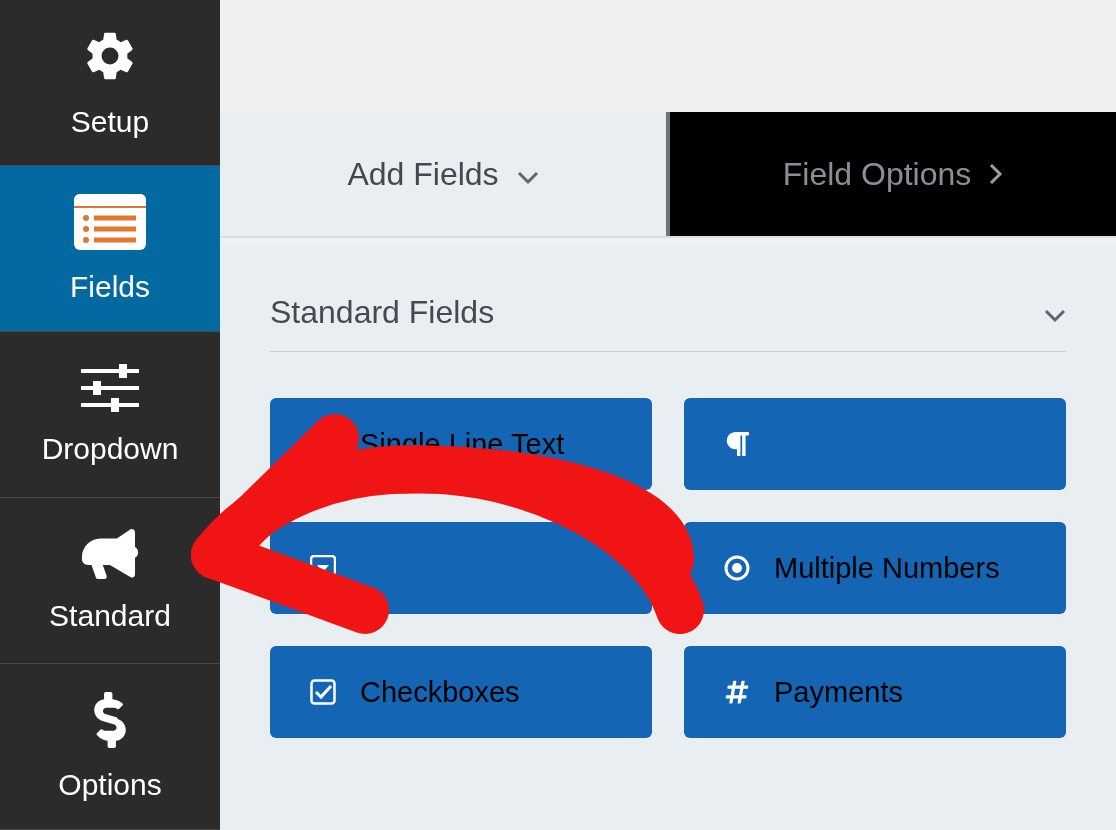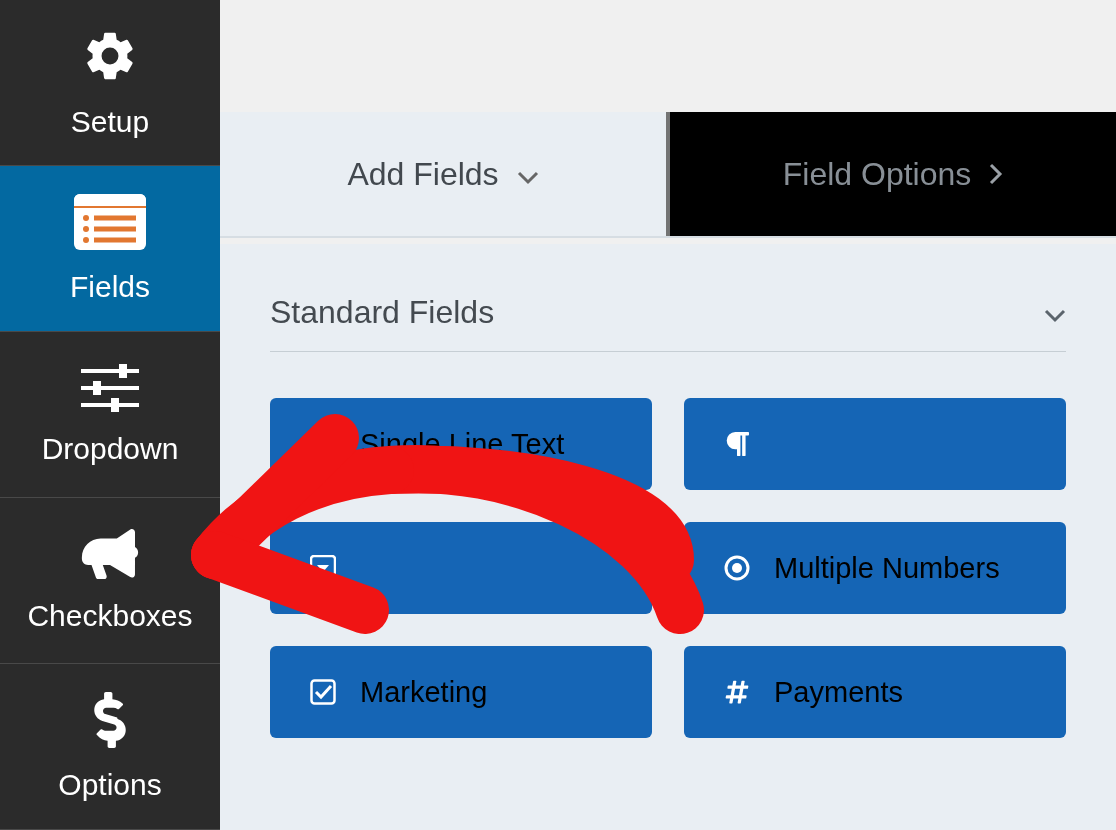--- a/index.html
+++ b/index.html
@@ -152,21 +152,21 @@
     </span>
     <span class="sidebar-label">Dropdown</span>
   </div>
 
   <div class="sidebar-item">
     <span class="icon">
       <svg width="58" height="50" viewBox="0 0 576 512" fill="#ffffff">
           <path d="M576 240c0-23.6-12.9-44.3-32-55.4V32c0-17.7-14.3-32-32-32-5.6 0-11.2 1.5-16.2 4.5L357.7 96H192C86 96 0 182 0 288v16c0 35.3 28.7 64 64 64h34.7l45 128.6c4.5 12.9 16.7 21.4 30.3 21.4h48c22 0 37.5-21.6 30.3-42.3L214.2 368H288l207.5 124.5c5 3 10.6 4.5 16.2 4.5 17.7 0 32-14.3 32-32V295.4c19.1-11.1 32-31.8 32-55.4z"></path>
         </svg>
     </span>
-    <span class="sidebar-label">Checkboxes</span>
+    <span class="sidebar-label">Standard</span>
   </div>
 
   <div class="sidebar-item">
     <span class="icon">
       <svg width="34" height="56" viewBox="0 0 288 512" fill="#ffffff">
           <path d="M209.2 233.4l-108-31.6C88.7 198.2 80 186.5 80 173.5c0-16.3 13.2-29.5 29.5-29.5h66.3c12.8 0 25 4.2 35.1 11.9 4.5 3.4 10.8 3 14.8-.9l34.2-33c4.9-4.8 4.6-12.8-.8-17.1C233.2 82.3 200.4 68 166 66.1V16c0-8.8-7.2-16-16-16h-44c-8.8 0-16 7.2-16 16v49.9C37.5 71 0 113.3 0 164.7c0 46.2 30.3 87.3 74.8 100.3l108 31.6c12.5 3.6 21.2 15.3 21.2 28.3 0 16.3-13.2 29.5-29.5 29.5h-66.3c-12.8 0-25-4.2-35.1-11.9-4.5-3.4-10.8-3-14.8.9l-34.2 33c-4.9 4.8-4.6 12.8.8 17.1C54.8 429.7 87.6 444 122 445.9V496c0 8.8 7.2 16 16 16h44c8.8 0 16-7.2 16-16v-49.9c52.5-5.1 90-47.4 90-98.8 0-46.2-30.3-87.3-74.8-100.3z"></path>
         </svg>
     </span>
     <span class="sidebar-label">Options</span>
   </div>
@@ -247,21 +247,21 @@
         <span>Multiple Numbers</span>
       </div>
 
       <div class="field-btn">
         <span class="field-icon">
           <svg width="26" height="26" viewBox="0 0 26 26" fill="none">
               <rect x="1.5" y="1.5" width="23" height="23" rx="3" stroke="#ffffff" stroke-width="2.5"></rect>
               <polyline points="6,13 11,18 21,7" stroke="#ffffff" stroke-width="3" fill="none"></polyline>
             </svg>
         </span>
-        <span>Marketing</span>
+        <span>Checkboxes</span>
       </div>
 
       <div class="field-btn">
         <span class="field-icon">
           <svg width="26" height="26" viewBox="0 0 448 512" fill="#ffffff">
               <path d="M440.667 182.109l7.143-40c1.313-7.355-4.342-14.109-11.813-14.109h-74.81l14.623-81.891C377.123 38.754 371.468 32 363.997 32h-40.632a12 12 0 0 0-11.813 9.891L296.175 128H197.54l14.623-81.891C213.477 38.754 207.822 32 200.35 32h-40.632a12 12 0 0 0-11.813 9.891L132.528 128H53.432a12 12 0 0 0-11.813 9.891l-7.143 40C33.163 185.246 38.818 192 46.289 192h74.81L98.242 320H19.146a12 12 0 0 0-11.813 9.891l-7.143 40C-1.123 377.246 4.532 384 12.003 384h74.81L72.19 465.891C70.877 473.246 76.532 480 84.003 480h40.632a12 12 0 0 0 11.813-9.891L151.825 384h98.634l-14.623 81.891C234.523 473.246 240.178 480 247.65 480h40.632a12 12 0 0 0 11.813-9.891L315.472 384h79.096a12 12 0 0 0 11.813-9.891l7.143-40c1.313-7.355-4.342-14.109-11.813-14.109h-74.81l22.857-128h79.096a12 12 0 0 0 11.813-9.891zM261.889 320h-98.634l22.857-128h98.634l-22.857 128z"></path>
             </svg>
         </span>
         <span>Payments</span>
       </div>

